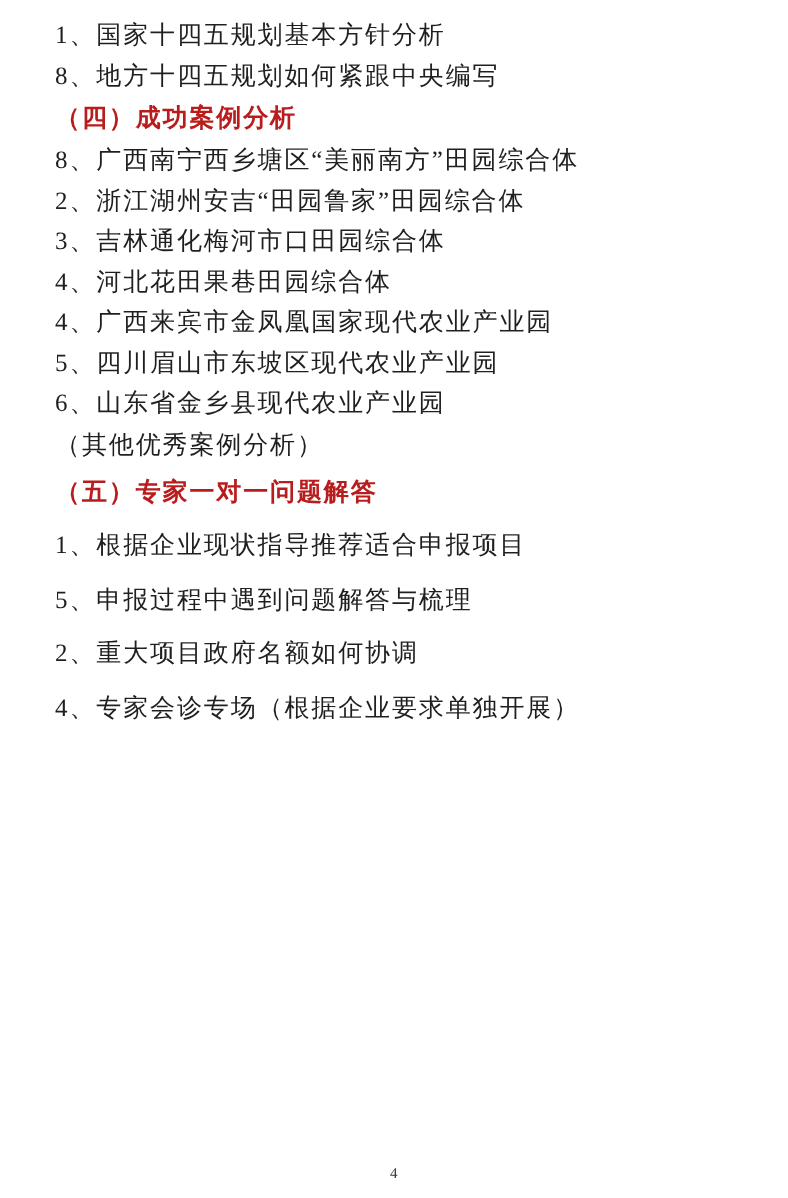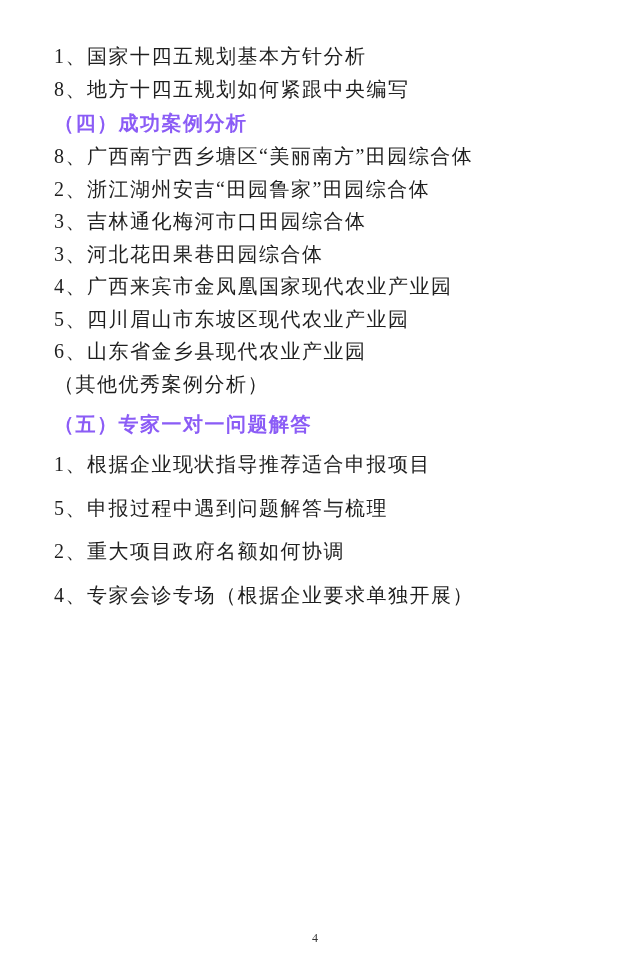--- a/index.html
+++ b/index.html
@@ -12,40 +12,39 @@
     width: 630px;
     height: 958px;
     background: #ffffff;
     overflow: hidden;
     font-family: "Liberation Serif", "DejaVu Serif", serif;
     color: #1f1f1f;
   }
   .content {
     position: absolute;
     top: 12px;
-    left: 54px;
+    left: 44px;
     right: 25px;
-    margin-top: 28px;
   }
   .line {
     margin: 0;
     font-size: 20px;
     letter-spacing: 1.5px;
     white-space: nowrap;
     color: #1f1f1f;
   }
   .la { line-height: 33px; }
   .lb { line-height: 32.5px; }
   .lc { line-height: 43.5px; }
   .heading {
     font-weight: 700;
-    color: #8b5cf6;
+    color: #b91c1c;
   }
   .h4 { line-height: 34px; }
-  .h5 { line-height: 38px; margin-top: 5px; }
+  .h5 { line-height: 38px; margin-top: 5px; font-family: Liberation Mono, monospace; }
   .page-number {
     position: absolute;
     top: 931px;
     left: 0;
     width: 100%;
     text-align: center;
     font-size: 12px;
     color: #333333;
     letter-spacing: 0;
   }
@@ -57,21 +56,21 @@
   <div class="content">
 
     <p class="line la">1、国家十四五规划基本方针分析</p>
     <p class="line la">8、地方十四五规划如何紧跟中央编写</p>
 
     <p class="line heading h4">（四）成功案例分析</p>
 
     <p class="line lb">8、广西南宁西乡塘区“美丽南方”田园综合体</p>
     <p class="line lb">2、浙江湖州安吉“田园鲁家”田园综合体</p>
     <p class="line lb">3、吉林通化梅河市口田园综合体</p>
-    <p class="line lb">3、河北花田果巷田园综合体</p>
+    <p class="line lb">4、河北花田果巷田园综合体</p>
     <p class="line lb">4、广西来宾市金凤凰国家现代农业产业园</p>
     <p class="line lb">5、四川眉山市东坡区现代农业产业园</p>
     <p class="line lb">6、山东省金乡县现代农业产业园</p>
     <p class="line lb">（其他优秀案例分析）</p>
 
     <p class="line heading h5">（五）专家一对一问题解答</p>
 
     <p class="line lc">1、根据企业现状指导推荐适合申报项目</p>
     <p class="line lc">5、申报过程中遇到问题解答与梳理</p>
     <p class="line lc">2、重大项目政府名额如何协调</p>

